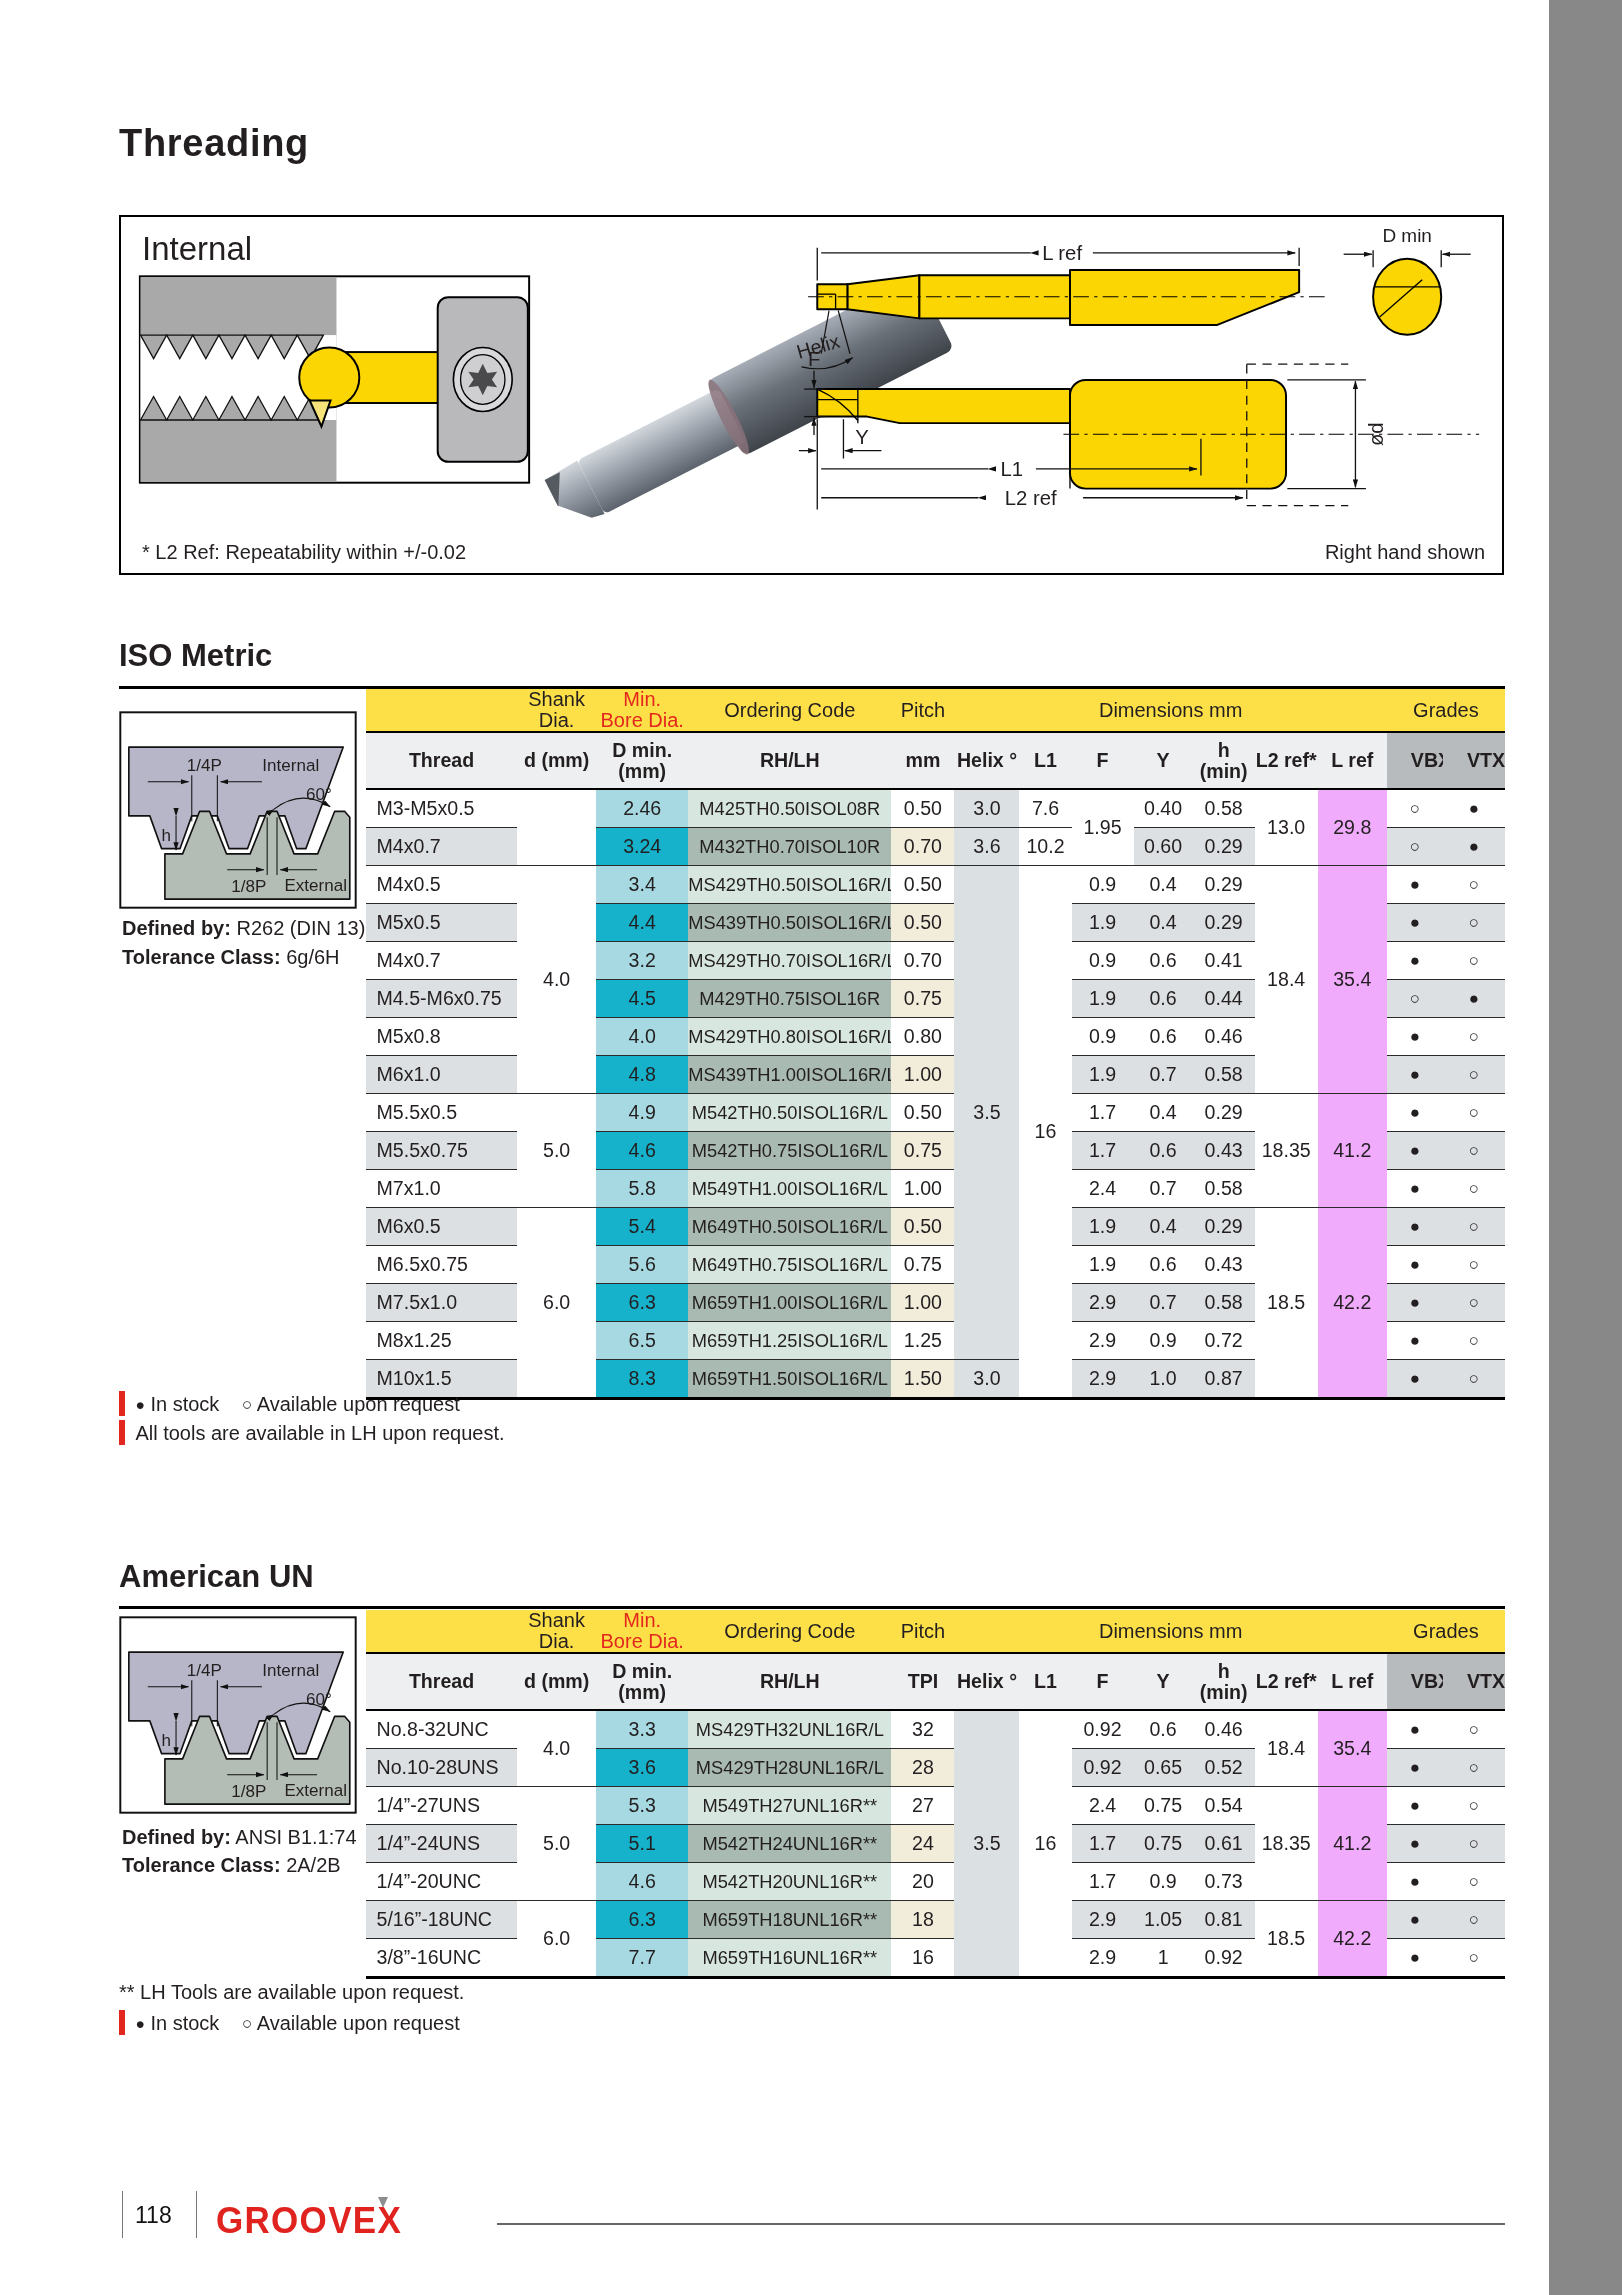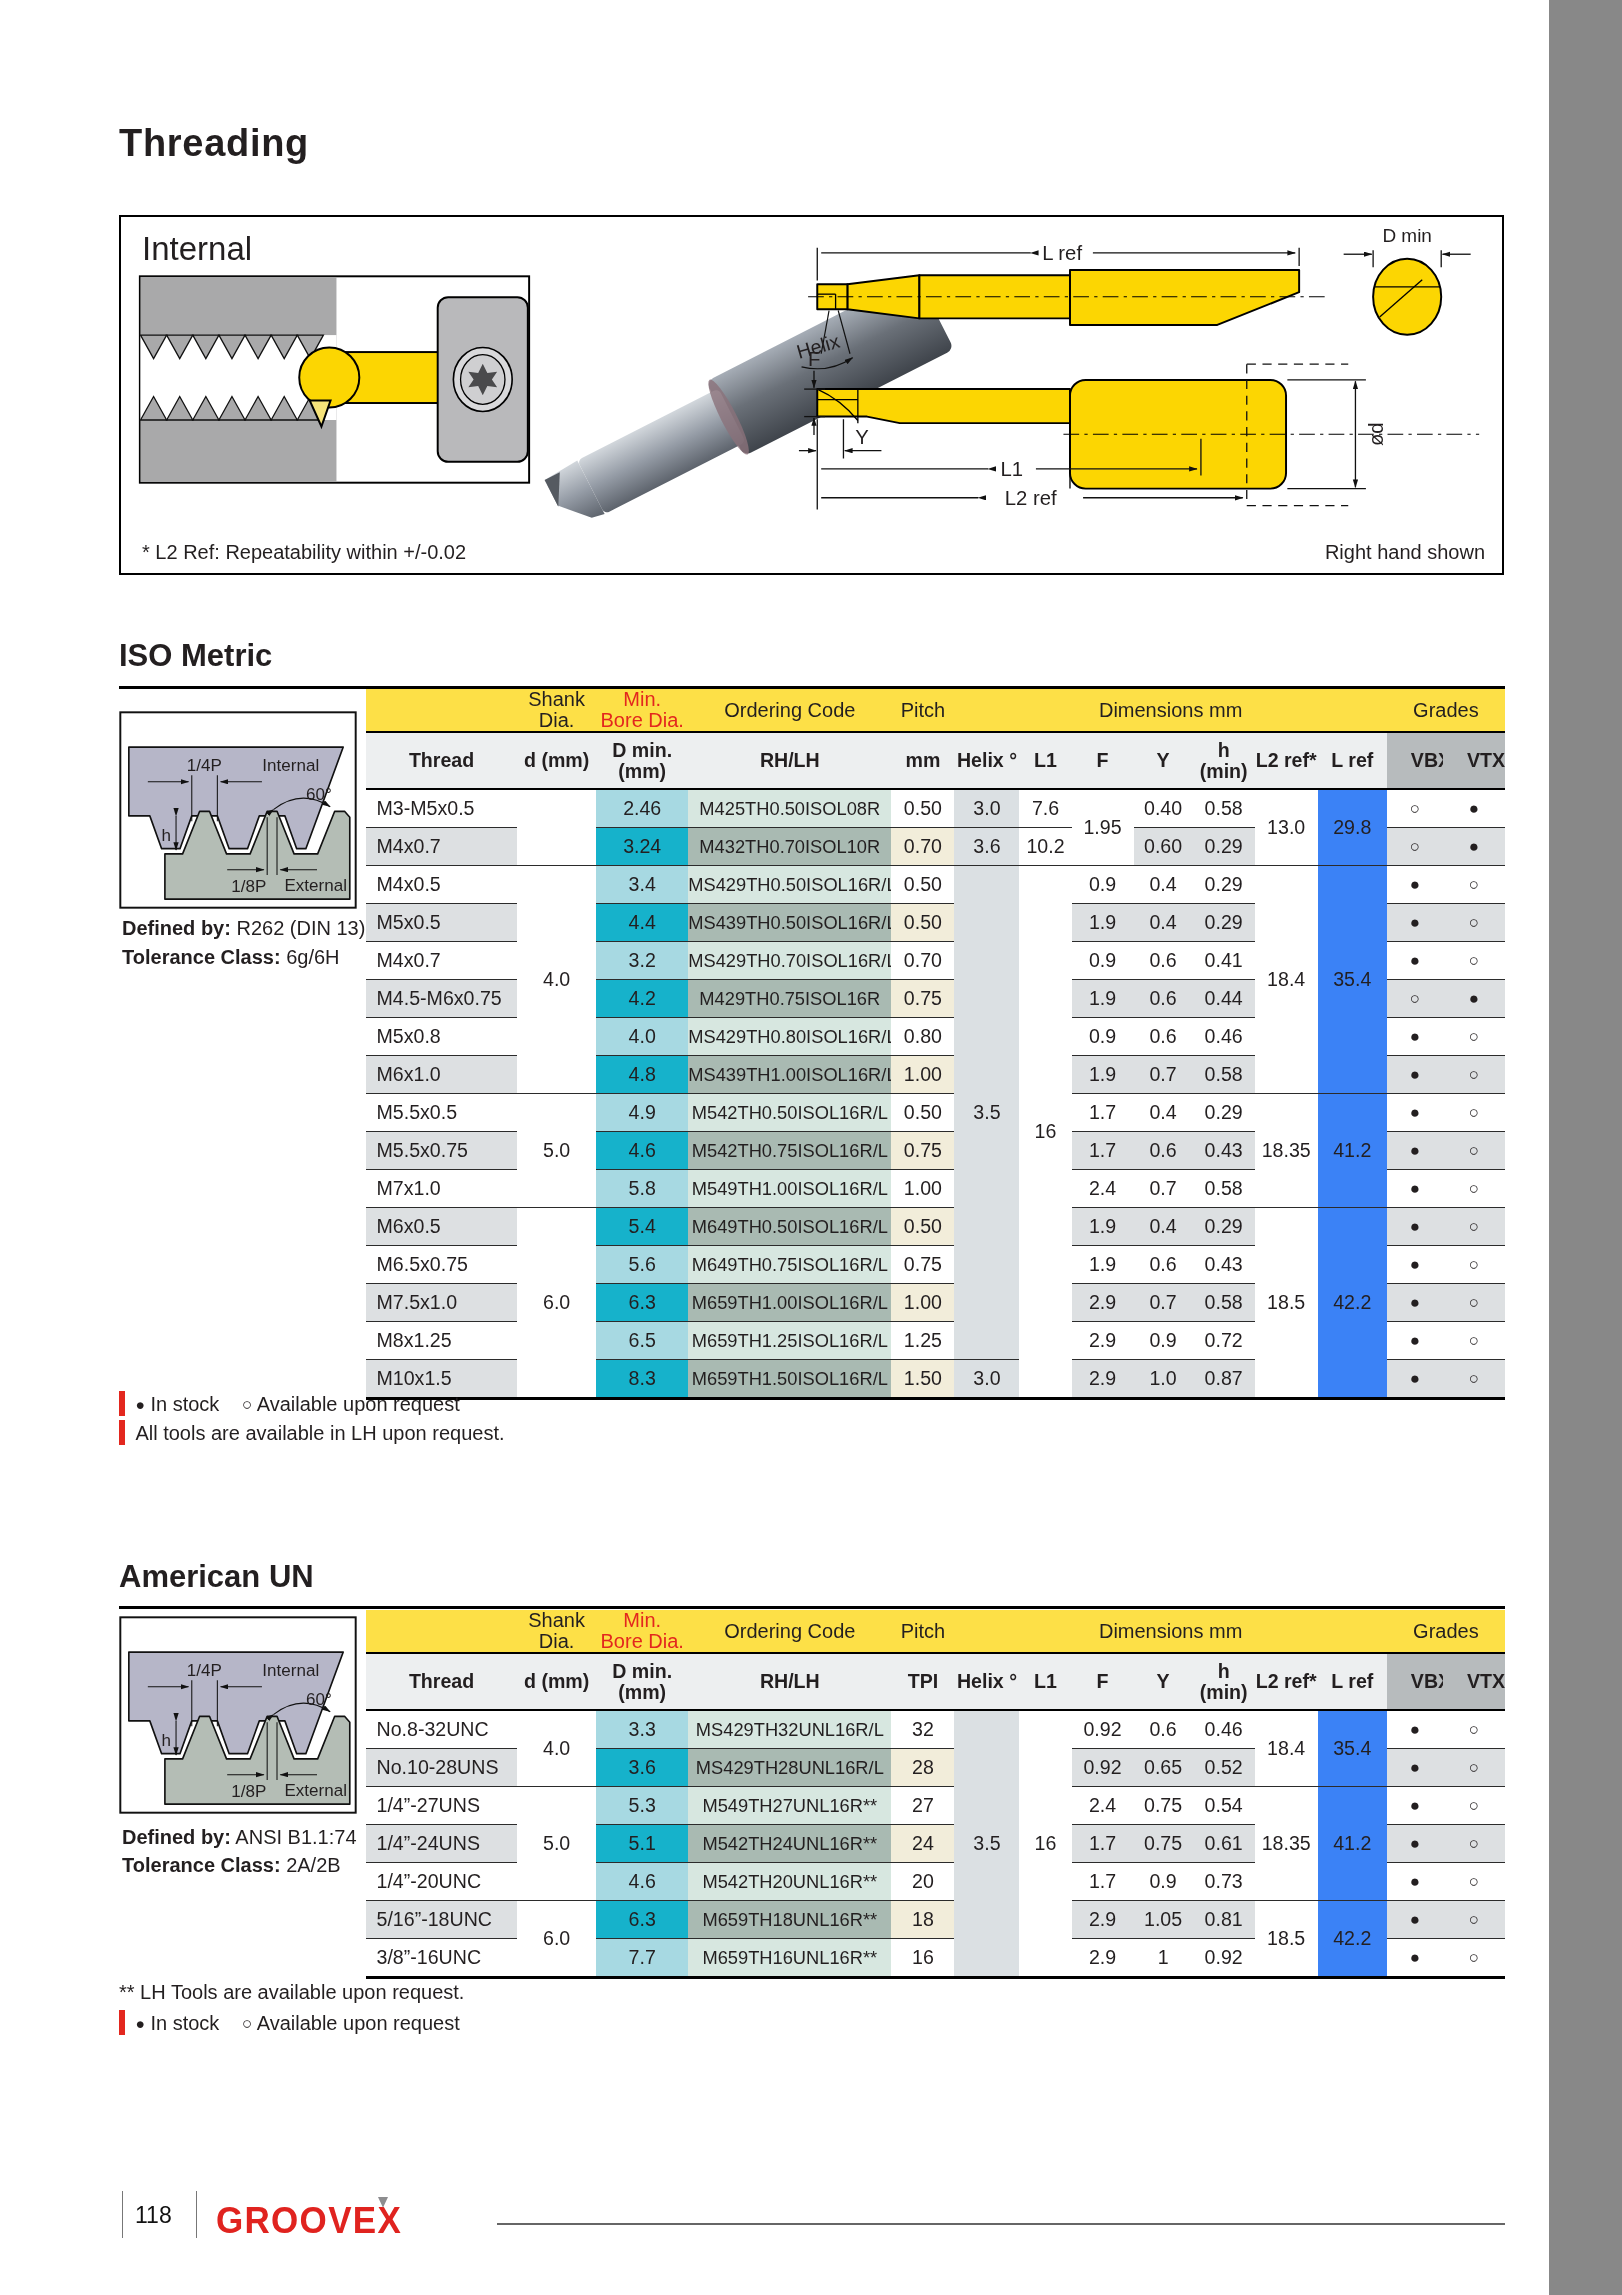--- a/index.html
+++ b/index.html
@@ -36,21 +36,21 @@
   .t tbody tr:first-child td{border-top:none;}
   .t td.left{text-align:left;padding-left:10.5px;}
   .t td.col-code{font-size:18.3px;}
   .t td.shade{background:#dde0e2;}
   .t td.light{background:#a7d9e2;}
   .t td.dark{background:#16b2cb;}
   .t td.clight{background:#d7e7e0;}
   .t td.cdark{background:#a9bab2;}
   .t td.cream{background:#f2edda;}
   .t td.hel{background:#dbe0e3;}
-  .t td.lref{background:#3b82f6;}
+  .t td.lref{background:#f0abfc;}
   .t td.col-vbx,.t td.col-vtx{font-size:17px;}
 
   
   .legend{position:absolute;left:119px;font-size:20px;white-space:nowrap;}
   .redbar{display:inline-block;width:5.9px;height:25px;background:#e3271e;margin-right:10.5px;vertical-align:-5.2px;}
   .dot-f{font-size:15.7px;vertical-align:1.3px;}
   .dot-o{font-size:17px;vertical-align:0.7px;}
   .sp{display:inline-block;width:17px;}
 
   
@@ -387,21 +387,21 @@
           <td class="col-code clight">MS429TH0.70ISOL16R/L</td>
           <td class="col-pitch">0.70</td>
           <td class="col-f">0.9</td>
           <td class="col-y">0.6</td>
           <td class="col-h">0.41</td>
           <td class="col-vbx">●</td>
           <td class="col-vtx">○</td>
         </tr>
         <tr>
           <td class="col-thread left shade">M4.5-M6x0.75</td>
-          <td class="col-dmin dark">4.2</td>
+          <td class="col-dmin dark">4.5</td>
           <td class="col-code cdark">M429TH0.75ISOL16R</td>
           <td class="col-pitch cream">0.75</td>
           <td class="col-f shade">1.9</td>
           <td class="col-y shade">0.6</td>
           <td class="col-h shade">0.44</td>
           <td class="col-vbx shade">○</td>
           <td class="col-vtx shade">●</td>
         </tr>
         <tr>
           <td class="col-thread left">M5x0.8</td>

